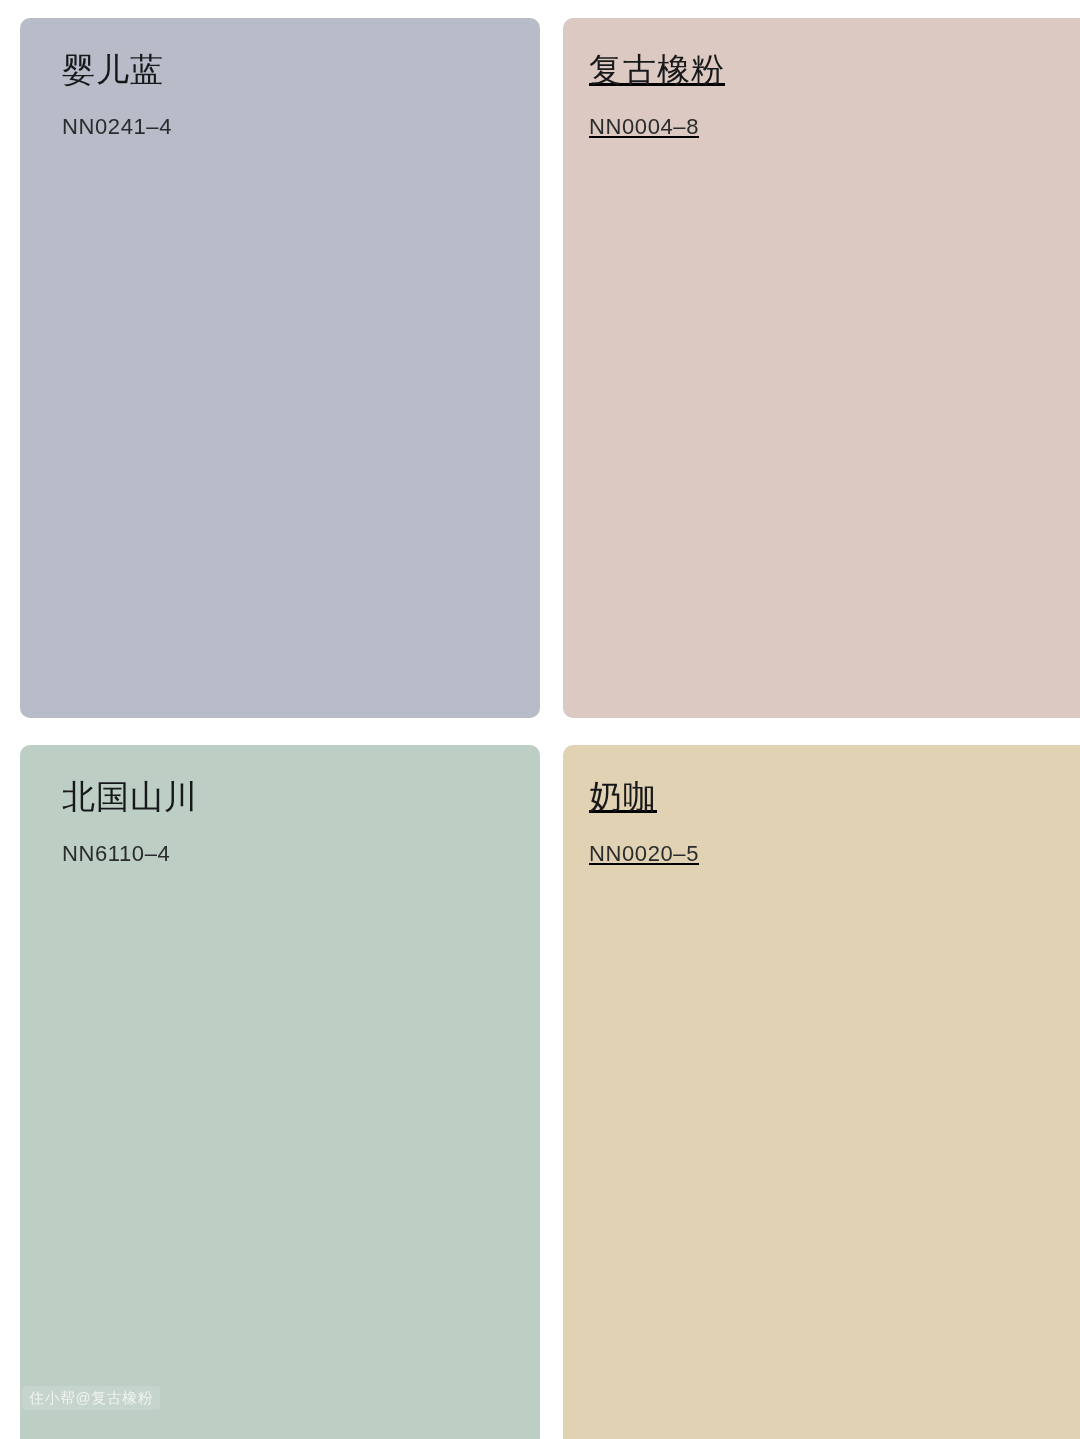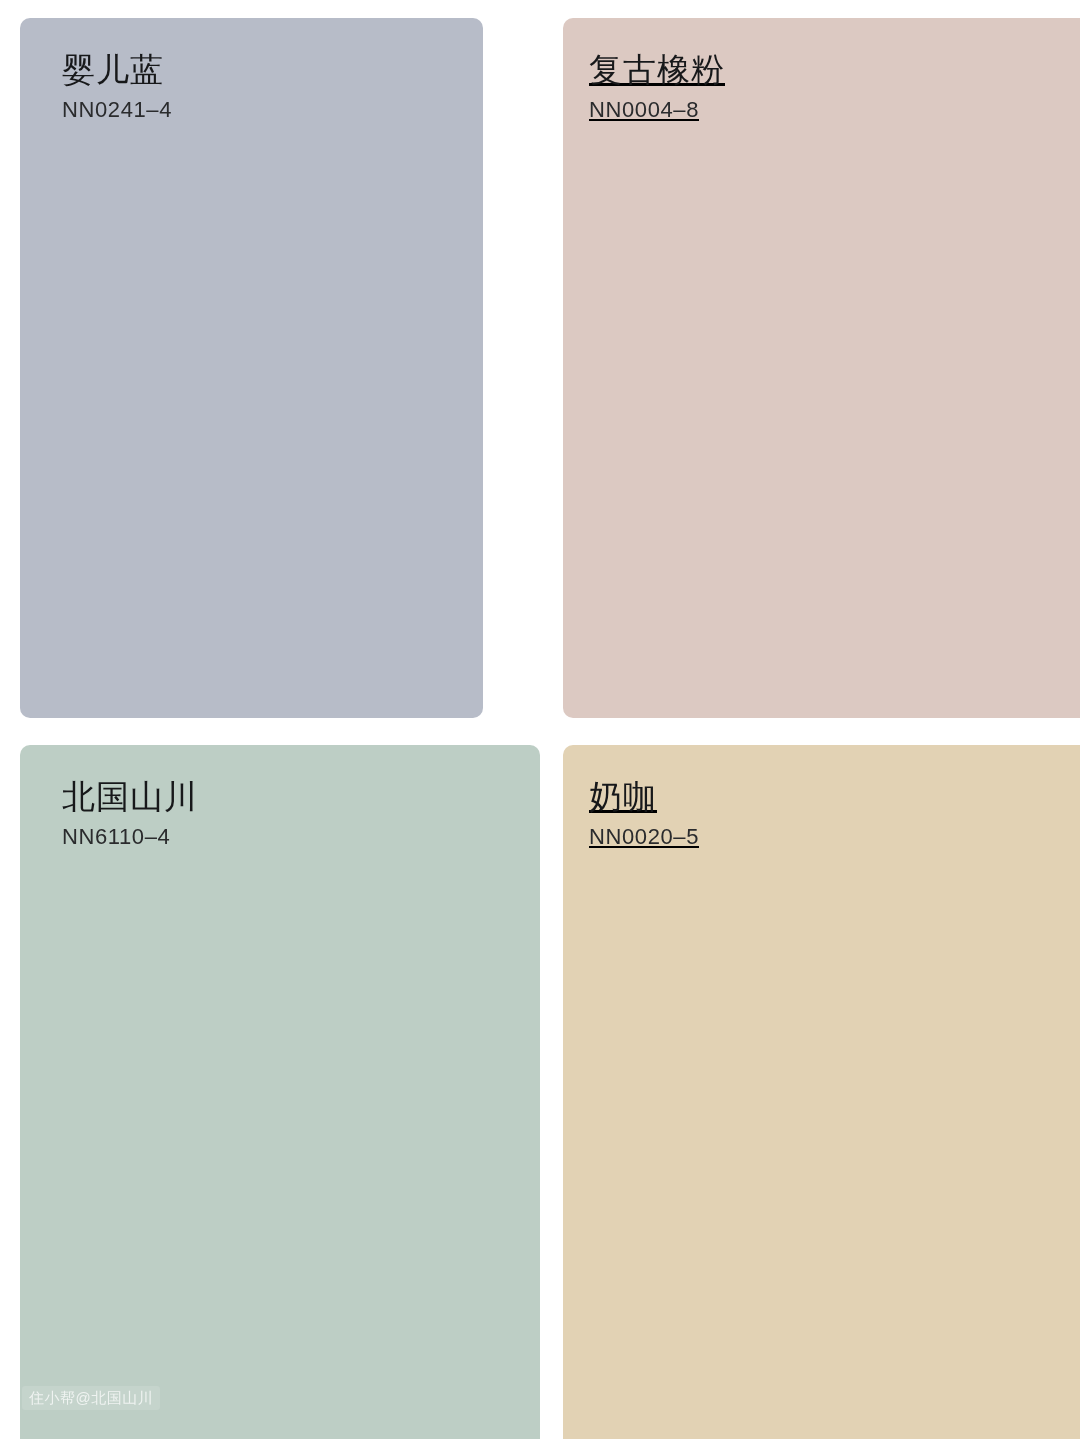--- a/index.html
+++ b/index.html
@@ -21,21 +21,21 @@
     background: #ffffff;
   }
 
   .swatch-card {
     position: absolute;
     box-sizing: border-box;
     overflow: hidden;
   }
 
   
-  #card-0 { left: 20px;  top: 18px;   width: 463px; height: 700px;
+  #card-0 { left: 20px;  top: 18px;   width: 520px; height: 700px;
             border-radius: 10px; }
   #card-1 { left: 563px; top: 18px;   width: 533px; height: 700px;
             border-radius: 10px 0 0 10px; }
   #card-2 { left: 20px;  top: 745px;  width: 520px; height: 700px;
             border-radius: 10px 10px 0 0; }
   #card-3 { left: 563px; top: 745px;  width: 533px; height: 700px;
             border-radius: 10px 0 10px 0; }
 
   .swatch-text {
     position: absolute;
@@ -49,21 +49,21 @@
   .swatch-name {
     font-size: 33px;
     line-height: 44px;
     font-weight: 400;
     color: #17181a;
     letter-spacing: 1px;
     white-space: nowrap;
   }
 
   .swatch-code {
-    margin-top: 4px;
+    margin-top: 21px;
     font-size: 22px;
     line-height: 28px;
     font-weight: 400;
     color: #2a2b2d;
     letter-spacing: 0.6px;
     white-space: nowrap;
   }
 
   #watermark {
     position: absolute;
@@ -106,15 +106,15 @@
     </div>
   </div>
 
   <div class="swatch-card" id="card-3" style="background-color: rgb(226, 210, 180);">
     <div class="swatch-text">
       <div class="swatch-name">奶咖</div>
       <div class="swatch-code">NN0020–5</div>
     </div>
   </div>
 
-  <div id="watermark">住小帮@北国山川</div>
+  <div id="watermark">住小帮@复古橡粉</div>
 
 </div>
 
 </body></html>

